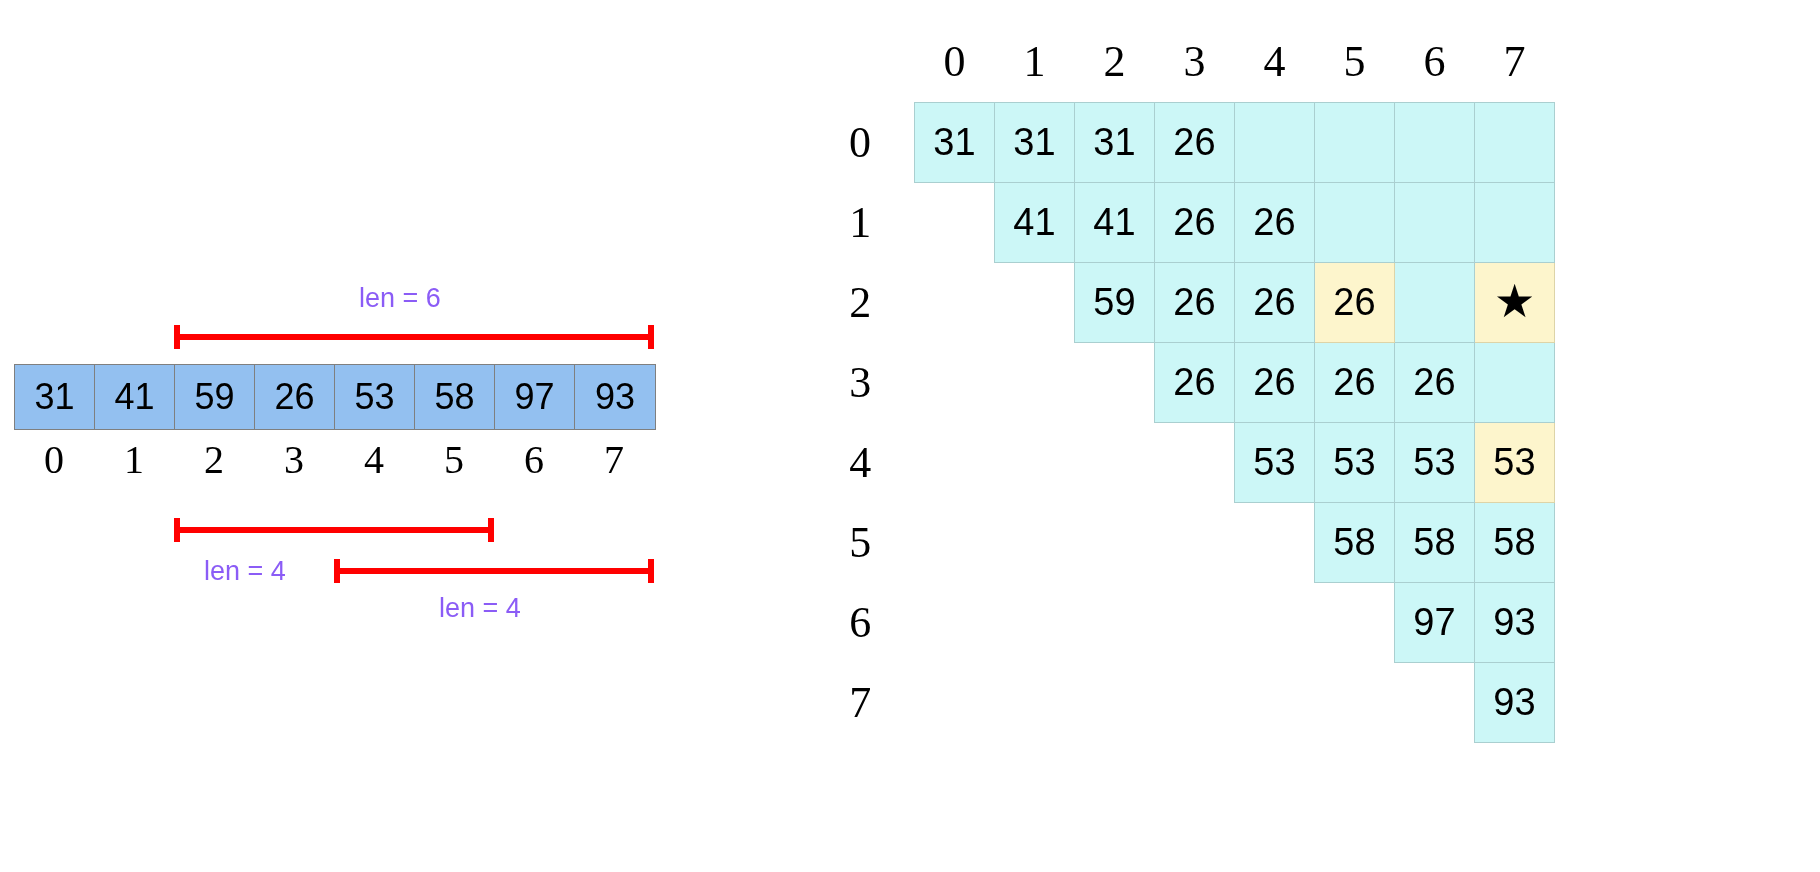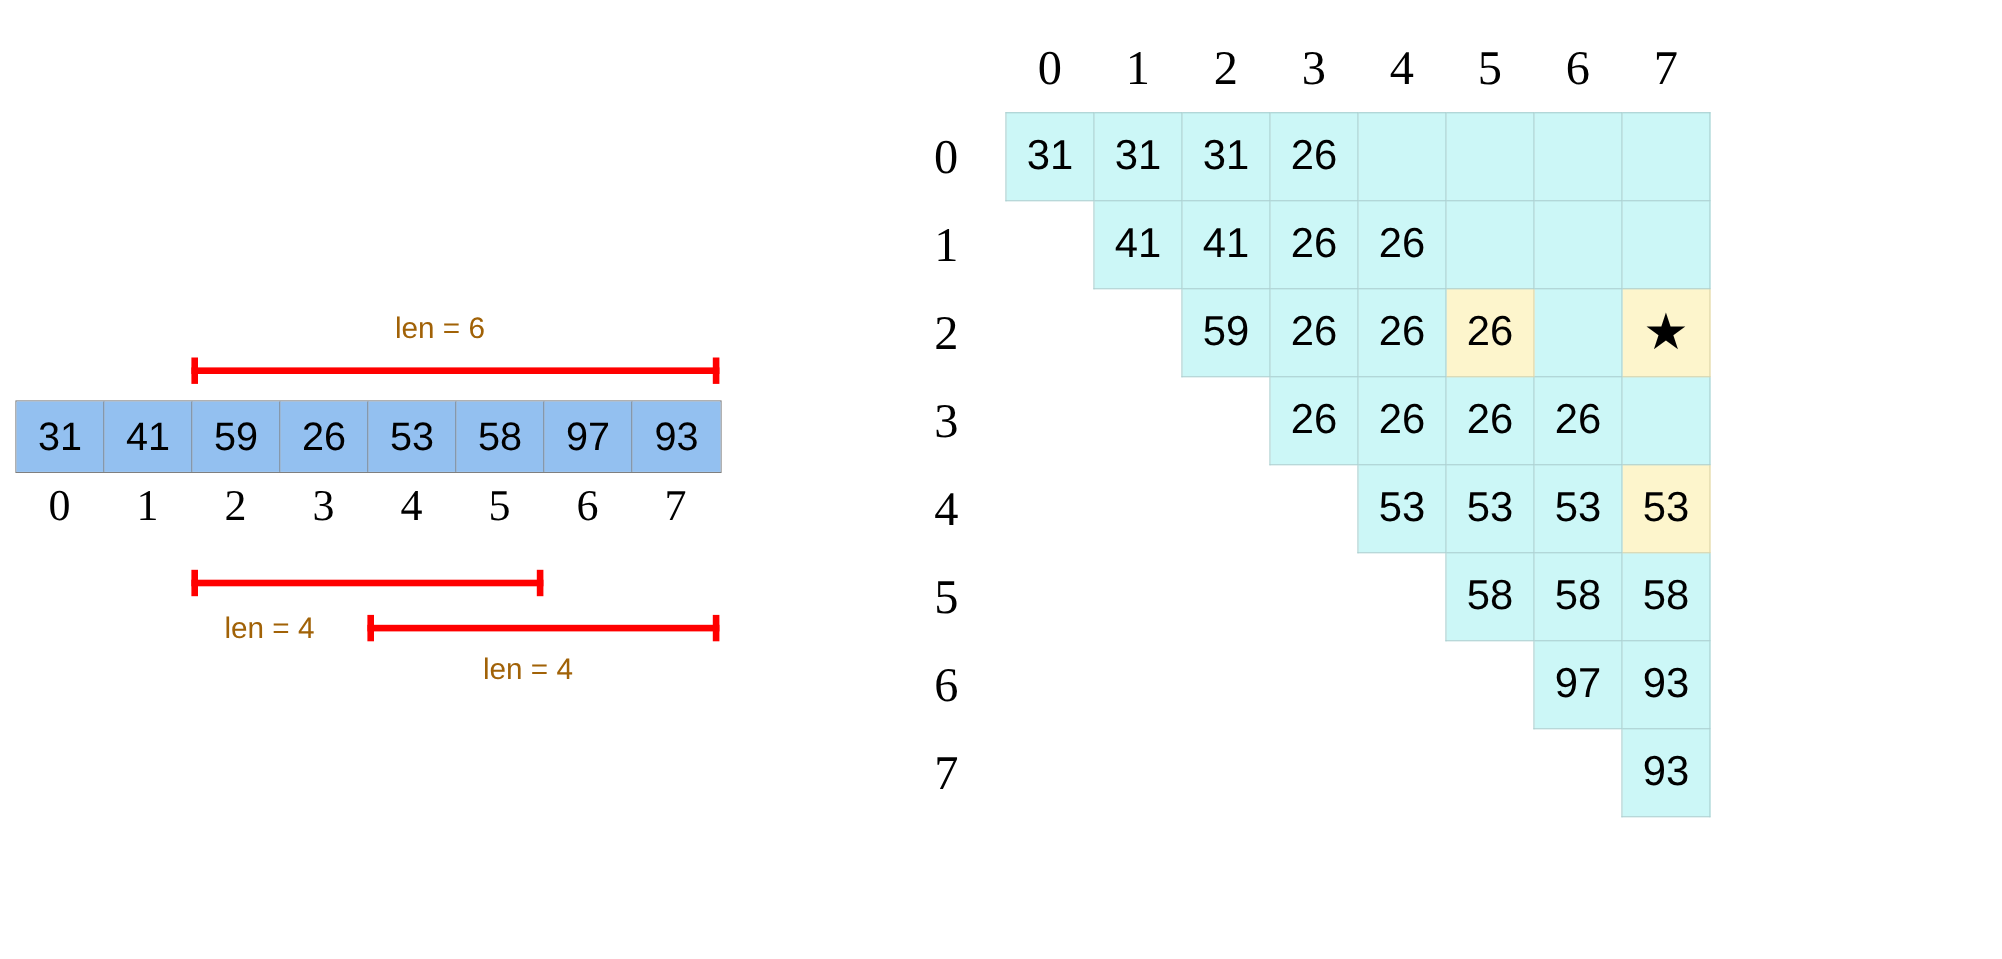--- a/index.html
+++ b/index.html
@@ -53,21 +53,21 @@
     background:#ff0000;
   }
   .bracket .cap{
     position:absolute;top:-9px;width:6px;height:24px;background:#ff0000;
   }
   .bracket .cap.l{left:0;}
   .bracket .cap.r{right:0;}
   .bracket-label{
     position:absolute;
     font-family:"Liberation Sans", sans-serif;
-    font-size:27px;color:#a16207;
+    font-size:27px;color:#8b5cf6;
     white-space:nowrap;
   }
 
   
   .right-panel{position:absolute;left:760px;top:0;width:1060px;height:872px;}
 
   .matrix-wrap{
     position:absolute;
     left:60px; top:22px;
   }

